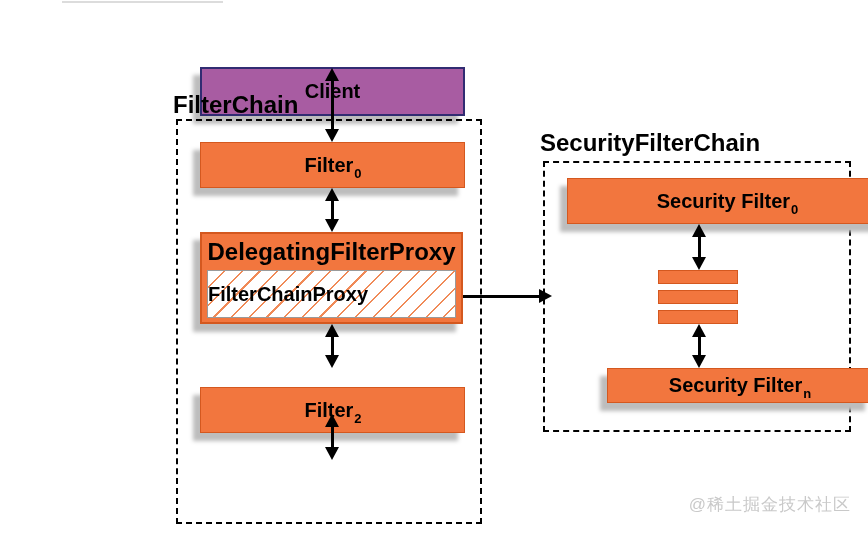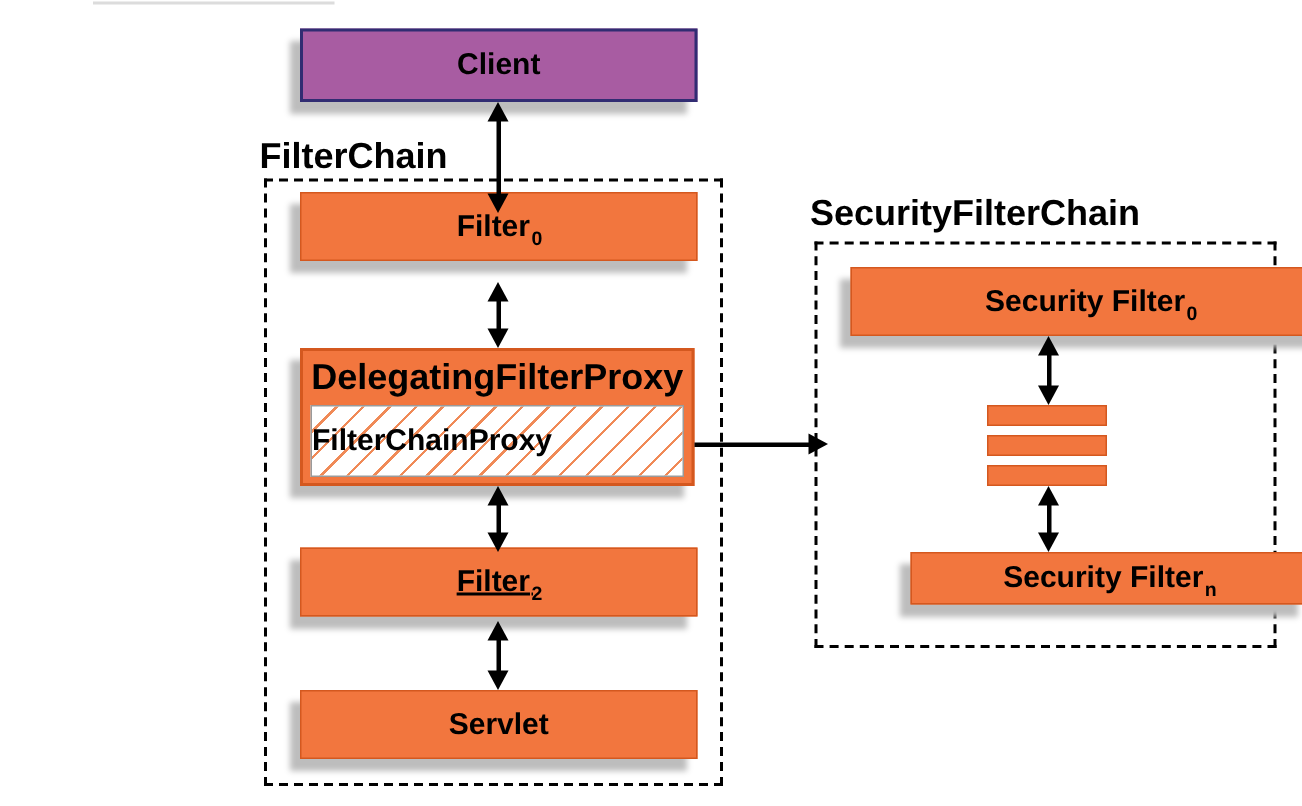--- a/index.html
+++ b/index.html
@@ -22,26 +22,26 @@
   }
   .top-artifact{position:absolute;left:62px;top:1px;width:161px;height:2px;background:#dcdcdc;}
 
   
   .box{
     position:absolute;display:flex;align-items:center;justify-content:center;
     font-weight:bold;font-size:20px;color:#000;
     box-shadow:-7px 8px 4px var(--shadow);
   }
   .box.orange{background:var(--orange);border:1px solid var(--orange-border);}
-  .box.purple{background:var(--purple);border:2px solid var(--purple-border);}
+  .box.purple{background:var(--purple);border:2px solid var(--purple-border);margin-top:48px;}
   .sub{font-size:13px;font-weight:bold;position:relative;top:6px;left:1px;}
 
   .client{left:200px;top:19px;width:265px;height:49px;}
-  .filter0{left:200px;top:128px;width:265px;height:46px;}
-  .filter2{left:200px;top:365px;width:265px;height:46px;text-decoration:underline;}
+  .filter0{left:200px;top:142px;width:265px;height:46px;}
+  .filter2{left:200px;top:387px;width:265px;height:46px;}
   .servlet{left:200px;top:460px;width:265px;height:46px;}
   .sf0{left:567px;top:178px;width:320px;height:46px;}
   .sfn{left:567px;top:368px;width:265px;height:35px;margin-left:40px;}
 
   
   .delegating{
     position:absolute;left:200px;top:232px;width:263px;height:92px;
     background:var(--orange);border:2px solid var(--orange-border);
     box-shadow:-7px 8px 4px var(--shadow);
   }
@@ -115,23 +115,20 @@
     <div class="dfp-title">DelegatingFilterProxy</div>
     <div class="hatch">
       <span>FilterChainProxy</span>
     </div>
   </div>
 
   <div class="box orange filter2">
     <span><span>Filter</span><span class="sub">2</span></span>
   </div>
 
-  <div class="box orange servlet">
-    <span>Servlet</span>
-  </div>
 
   <div class="section-title sc-title">SecurityFilterChain</div>
   <div class="frame sc-frame"></div>
 
   <div class="box orange sf0">
     <span><span>Security Filter</span><span class="sub">0</span></span>
   </div>
 
   <div class="bar bar1"></div>
   <div class="bar bar2"></div>
@@ -170,14 +167,15 @@
     <span class="ah ah-t"></span>
     <span class="ash"></span>
     <span class="ah ah-b"></span>
   </div>
 
   <div class="arr-h">
     <span class="ash"></span>
     <span class="ah-r"></span>
   </div>
 
+  <div class="watermark">@稀土掘金技术社区</div>
 
 </div>
 
 </body></html>

